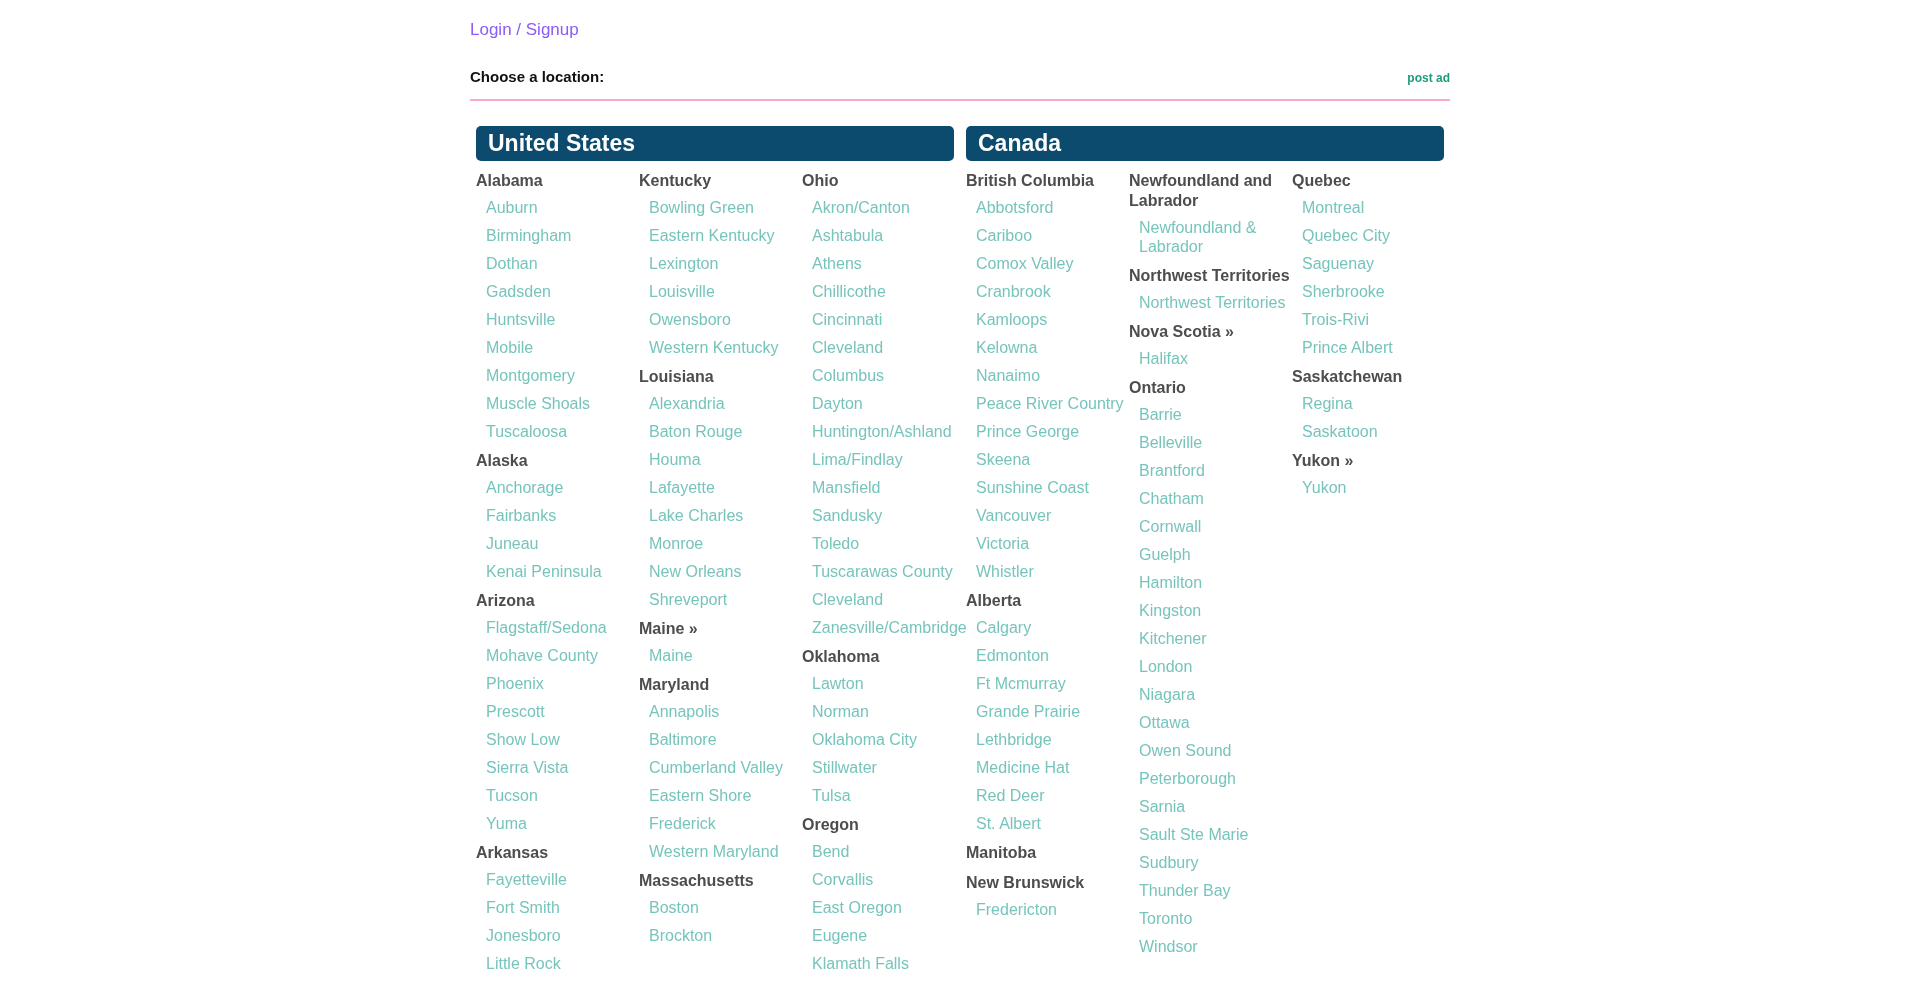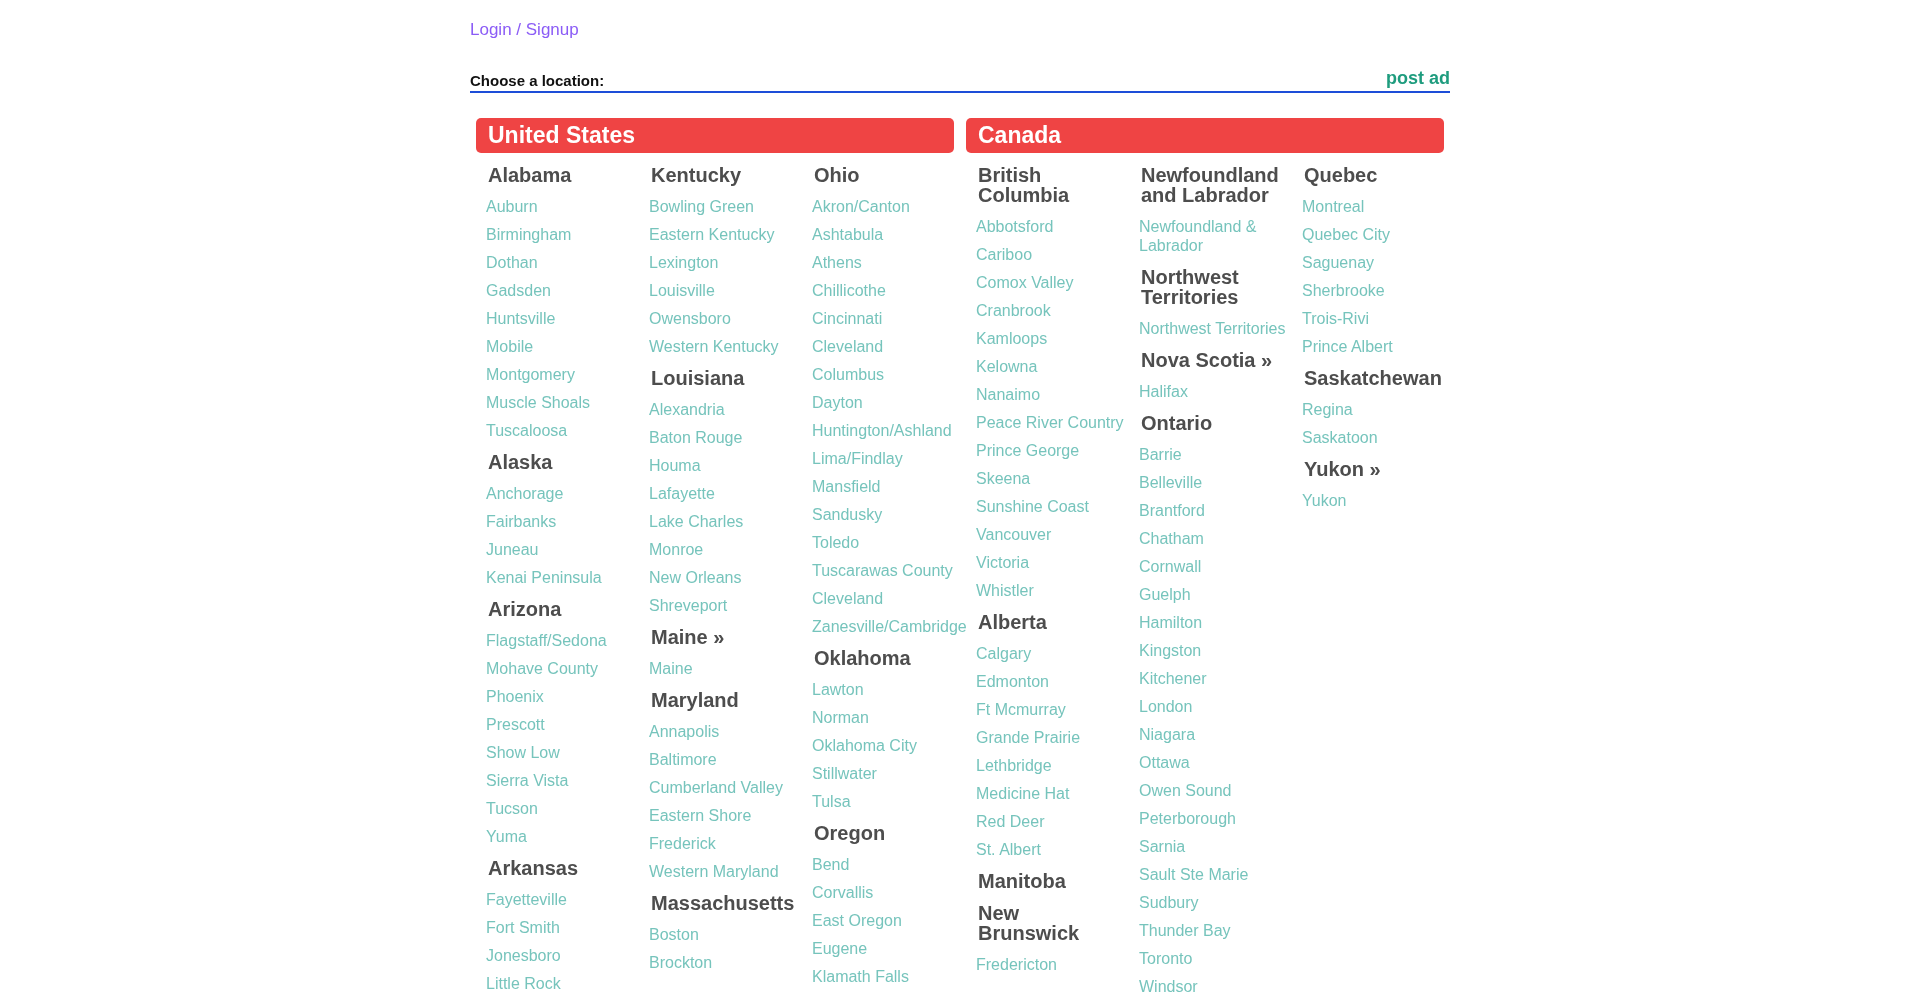--- a/index.html
+++ b/index.html
@@ -36,66 +36,66 @@
     font-size: 17px;
     color: #8b5cf6;
     text-decoration: none;
     cursor: pointer;
   }
   .subbar {
     display: flex;
     justify-content: space-between;
     align-items: flex-end;
     margin-top: 28px;
-    border-bottom: 2px solid #1d4ed8;
-    padding-bottom: 2px;
+    border-bottom: 2px solid #f9a8d4;
+    padding-bottom: 14px;
   }
   .choose {
     font-size: 15px;
     font-weight: bold;
     color: #111111;
   }
   .postad {
-    font-size: 18px;
+    font-size: 12px;
     font-weight: bold;
     color: #1e9c7e;
     text-decoration: none;
     cursor: pointer;
   }
   .sections {
     display: flex;
   }
   .section {
     width: 490px;
     flex: none;
   }
   .bar {
     margin: 25px 6px 0 6px;
     height: 35px;
     line-height: 35px;
-    background: #ef4444;
+    background: #0c4a6e;
     border-radius: 5px;
     color: #ffffff;
     font-size: 23px;
     font-weight: bold;
     padding-left: 12px;
     box-sizing: border-box;
   }
   .cols {
     display: flex;
     padding-left: 6px;
   }
   .col {
     width: 163px;
     flex: none;
   }
   .state { margin-top: 10px; }
   .state h3 {
-    margin: 12px;
-    font-size: 20px;
+    margin: 0;
+    font-size: 16px;
     line-height: 20px;
     font-weight: bold;
     color: #4d4d4d;
   }
   .state ul {
     list-style: none;
     margin: 7px 0 0 0;
     padding: 0;
   }
   .state li {

